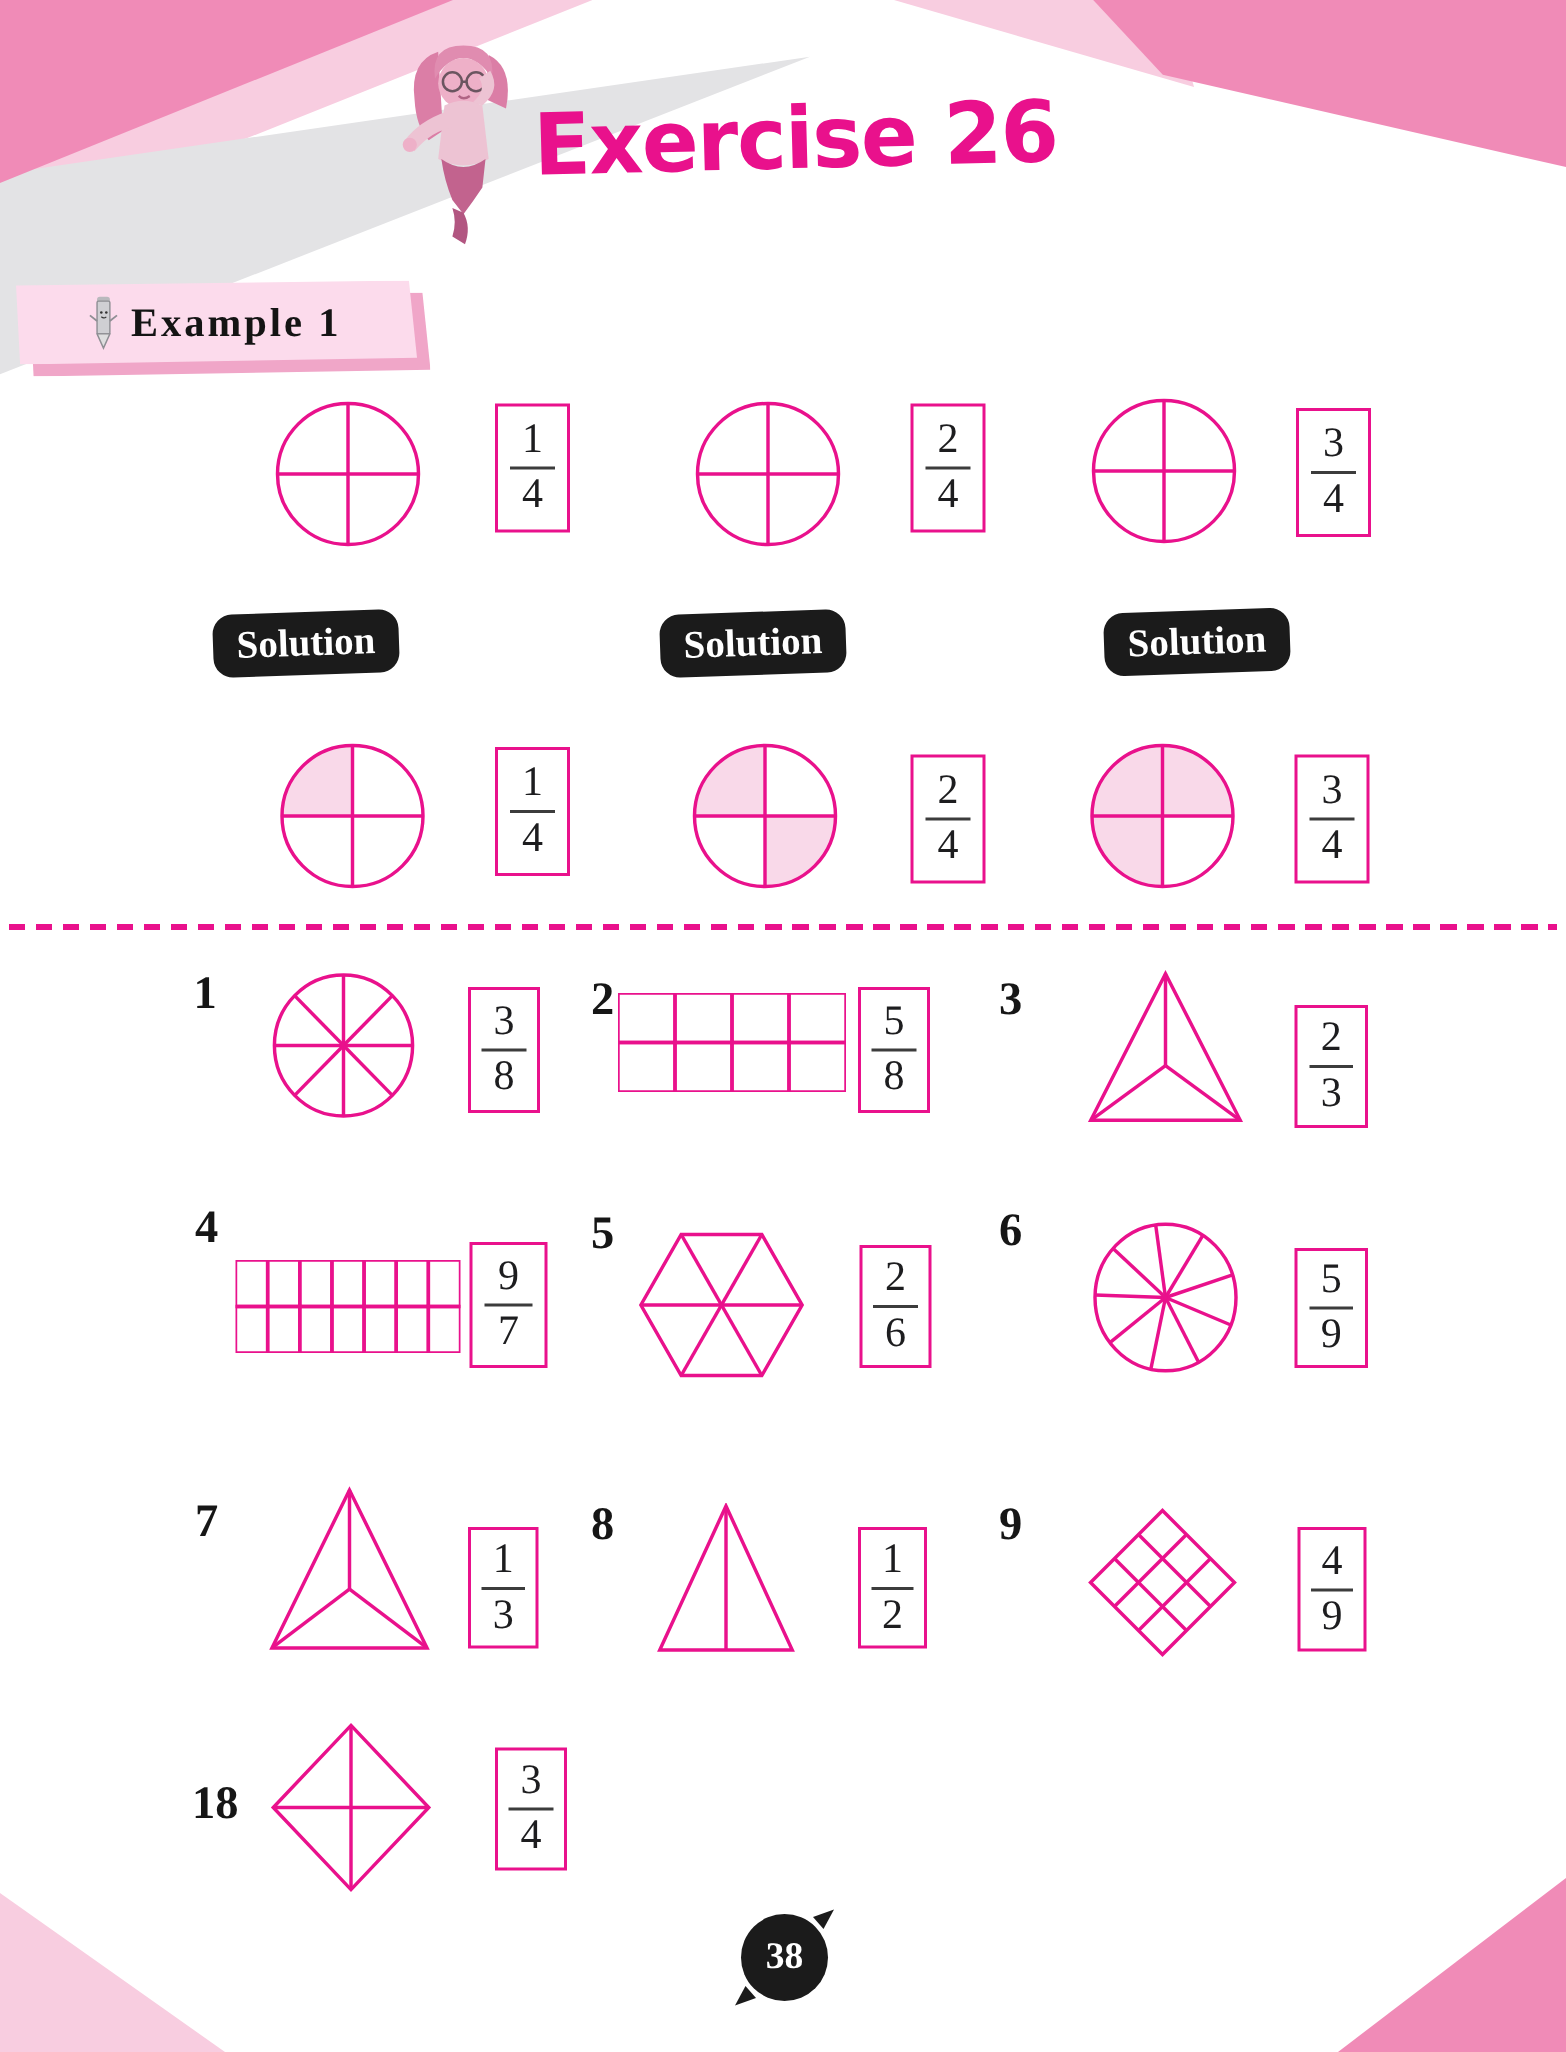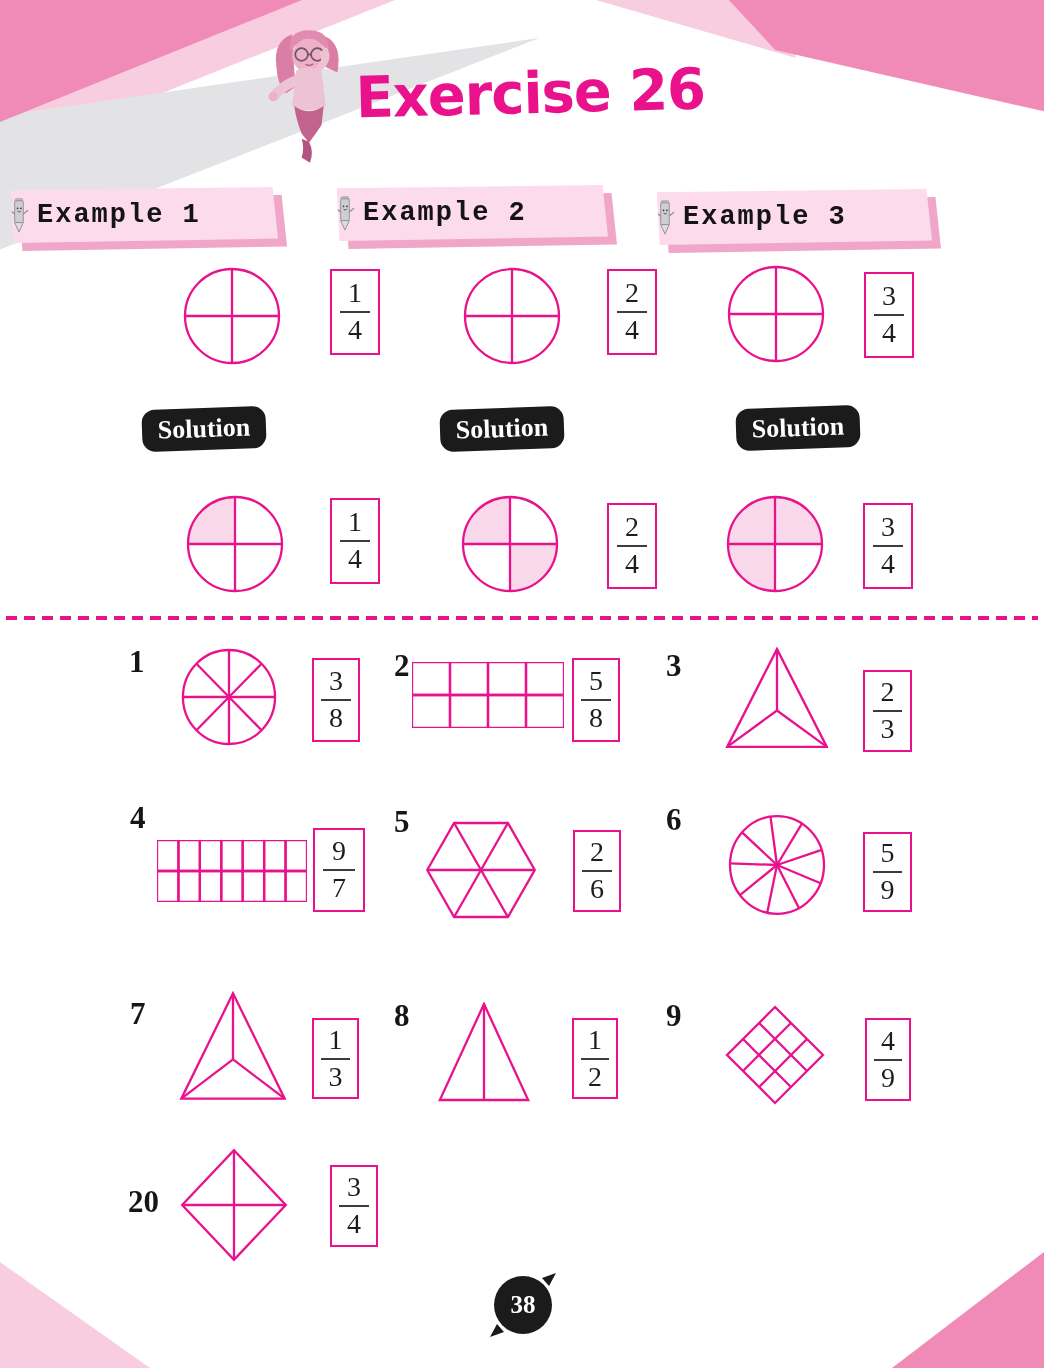--- a/index.html
+++ b/index.html
@@ -31,21 +31,21 @@
   .page-title{position:absolute;left:352px;top:60px;font-family:"DejaVu Sans",sans-serif;
       font-weight:bold;font-size:57px;color:var(--magenta);transform:rotate(-1.5deg) scaleX(.98);
       letter-spacing:-1px;white-space:nowrap;}
   .mascot{position:absolute;left:260px;top:24px;width:100px;height:142px;}
 
   .banner{position:absolute;height:56px;}
   .banner .shadow{position:absolute;inset:0;transform:translate(9px,8px);
       background:var(--banner-shadow);clip-path:polygon(1% 6%,98% 0,100% 92%,2% 100%);}
   .banner .face{position:absolute;inset:0;background:var(--banner-bg);
       clip-path:polygon(1% 6%,98% 0,100% 92%,2% 100%);
-      display:flex;align-items:center;gap:8px;font-family:Liberation Mono, monospace;}
+      display:flex;align-items:center;justify-content:center;gap:8px;}
   .banner .label{font-weight:bold;font-size:27px;color:#141414;letter-spacing:2px;}
   .pencil{width:21px;height:38px;flex:0 0 auto;}
 
   .fig{position:absolute;}
   .fig svg{display:block;}
 
   .frac{position:absolute;border:2.6px solid var(--magenta);background:#fff;
       display:flex;flex-direction:column;align-items:center;justify-content:center;
       color:#1d1d1f;font-size:28px;line-height:1.02;}
   .frac .bar{width:66%;height:0;border-top:2.2px solid #3c3c3c;margin:3px 0;}
@@ -105,50 +105,20 @@
           <rect x="7" y="5" width="9" height="23" rx="1" fill="#cfcfd3" stroke="#8f8f94" stroke-width="1"></rect>
           <path d="M7 28 L11.5 38 L16 28 Z" fill="#dededf" stroke="#8f8f94" stroke-width="1"></path>
           <circle cx="10" cy="13" r="0.9" fill="#333"></circle>
             <circle cx="13.5" cy="13" r="0.9" fill="#333"></circle>
           <path d="M10 16 Q11.8 17.6 13.5 16" stroke="#333" stroke-width="0.8" fill="none"></path>
           <path d="M7 19 L2 15 M16 19 L21 15" stroke="#8f8f94" stroke-width="1.3"></path>
         </svg>
         <span class="label">Example 1</span>
       </div>
     </div>
-    <div class="banner" style="left:334px;top:185px;width:274px;">
-      <div class="shadow"></div>
-      <div class="face">
-        <svg class="pencil" viewBox="0 0 22 40">
-          <rect x="7" y="2" width="9" height="5" rx="2" fill="#b9b9bd"></rect>
-          <rect x="7" y="5" width="9" height="23" rx="1" fill="#cfcfd3" stroke="#8f8f94" stroke-width="1"></rect>
-          <path d="M7 28 L11.5 38 L16 28 Z" fill="#dededf" stroke="#8f8f94" stroke-width="1"></path>
-          <circle cx="10" cy="13" r="0.9" fill="#333"></circle>
-            <circle cx="13.5" cy="13" r="0.9" fill="#333"></circle>
-          <path d="M10 16 Q11.8 17.6 13.5 16" stroke="#333" stroke-width="0.8" fill="none"></path>
-          <path d="M7 19 L2 15 M16 19 L21 15" stroke="#8f8f94" stroke-width="1.3"></path>
-        </svg>
-        <span class="label">Example 2</span>
-      </div>
-    </div>
-    <div class="banner" style="left:654px;top:189px;width:278px;">
-      <div class="shadow"></div>
-      <div class="face">
-        <svg class="pencil" viewBox="0 0 22 40">
-          <rect x="7" y="2" width="9" height="5" rx="2" fill="#b9b9bd"></rect>
-          <rect x="7" y="5" width="9" height="23" rx="1" fill="#cfcfd3" stroke="#8f8f94" stroke-width="1"></rect>
-          <path d="M7 28 L11.5 38 L16 28 Z" fill="#dededf" stroke="#8f8f94" stroke-width="1"></path>
-          <circle cx="10" cy="13" r="0.9" fill="#333"></circle>
-            <circle cx="13.5" cy="13" r="0.9" fill="#333"></circle>
-          <path d="M10 16 Q11.8 17.6 13.5 16" stroke="#333" stroke-width="0.8" fill="none"></path>
-          <path d="M7 19 L2 15 M16 19 L21 15" stroke="#8f8f94" stroke-width="1.3"></path>
-        </svg>
-        <span class="label">Example 3</span>
-      </div>
-    </div>
 
     <div class="fig" style="left:182px;top:266px;width:100px;height:100px;">
         <svg viewBox="0 0 100 100" width="100%" height="100%" preserveAspectRatio="none">
           <circle cx="50" cy="50" r="47" stroke="#e9118c" stroke-width="2.3" fill="none" vector-effect="non-scaling-stroke"></circle>
           <line x1="50" y1="50" x2="50.00" y2="3.00" stroke="#e9118c" stroke-width="2.3" fill="none" vector-effect="non-scaling-stroke"></line>
           <line x1="50" y1="50" x2="97.00" y2="50.00" stroke="#e9118c" stroke-width="2.3" fill="none" vector-effect="non-scaling-stroke"></line>
           <line x1="50" y1="50" x2="50.00" y2="97.00" stroke="#e9118c" stroke-width="2.3" fill="none" vector-effect="non-scaling-stroke"></line>
           <line x1="50" y1="50" x2="3.00" y2="50.00" stroke="#e9118c" stroke-width="2.3" fill="none" vector-effect="non-scaling-stroke"></line>
         </svg>
       </div>
@@ -395,21 +365,21 @@
             <line x1="18" y1="60.7" x2="82" y2="60.7" stroke="#e9118c" stroke-width="2.3" fill="none" vector-effect="non-scaling-stroke"></line>
           </g>
         </svg>
       </div>
     <div class="frac" style="left:865px;top:1018px;width:42px;height:79px;">
       <span>4</span>
       <span class="bar"></span>
       <span>9</span>
     </div>
 
-    <span class="qnum" style="left:128px;top:1184px;">20</span>
+    <span class="qnum" style="left:128px;top:1184px;">18</span>
     <div class="fig" style="left:180px;top:1148px;width:108px;height:114px;">
         <svg viewBox="0 0 100 100" width="100%" height="100%" preserveAspectRatio="none">
           <polygon points="50,2 98,50 50,98 2,50" stroke="#e9118c" stroke-width="2.3" fill="none" vector-effect="non-scaling-stroke"></polygon>
           <line x1="50" y1="2" x2="50" y2="98" stroke="#e9118c" stroke-width="2.3" fill="none" vector-effect="non-scaling-stroke"></line>
           <line x1="2" y1="50" x2="98" y2="50" stroke="#e9118c" stroke-width="2.3" fill="none" vector-effect="non-scaling-stroke"></line>
         </svg>
       </div>
     <div class="frac" style="left:330px;top:1165px;width:44px;height:78px;">
       <span>3</span>
       <span class="bar"></span>

